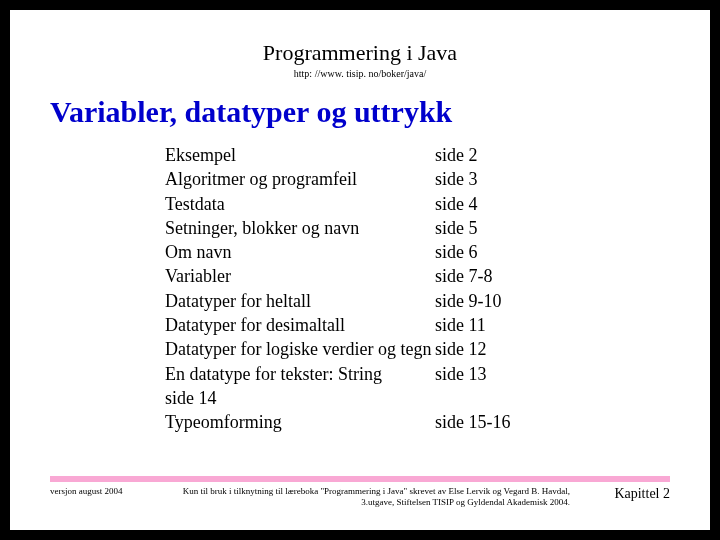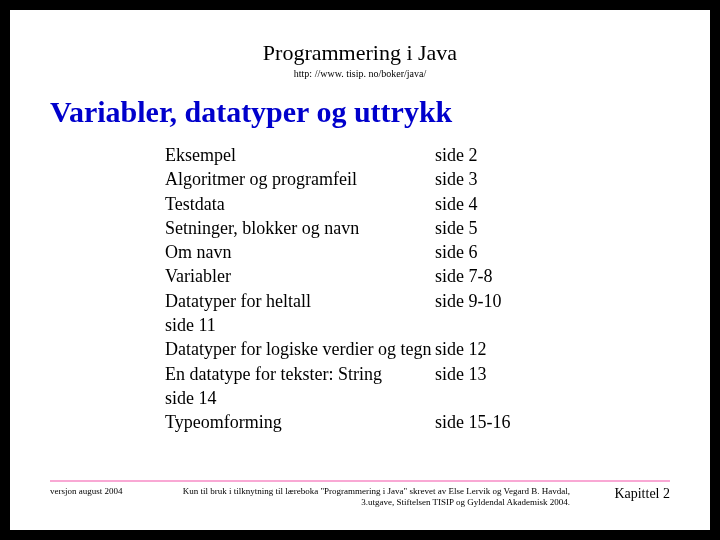--- a/index.html
+++ b/index.html
@@ -56,21 +56,21 @@
       flex: 0 0 270px;
     }
     .toc-page {
       flex: 0 0 auto;
     }
     .footer {
       position: absolute;
       left: 40px;
       right: 40px;
       bottom: 22px;
-      border-top: 2px solid #f9a8d4;
+      border-top: 6px solid #f9a8d4;
       padding-top: 4px;
       display: flex;
       align-items: flex-start;
       font-size: 9px;
       color: #000;
     }
     .footer-left {
       flex: 0 0 100px;
     }
     .footer-center {
@@ -119,20 +119,21 @@
     </div>
     <div class="toc-row">
       <span class="toc-label">Variabler</span>
       <span class="toc-page">side 7-8</span>
     </div>
     <div class="toc-row">
       <span class="toc-label">Datatyper for heltall</span>
       <span class="toc-page">side 9-10</span>
     </div>
     <div class="toc-row">
+      <span class="toc-label">Datatyper for desimaltall</span>
       <span class="toc-page">side 11</span>
     </div>
     <div class="toc-row">
       <span class="toc-label">Datatyper for logiske verdier og tegn</span>
       <span class="toc-page">side 12</span>
     </div>
     <div class="toc-row">
       <span class="toc-label">En datatype for tekster: String</span>
       <span class="toc-page">side 13</span>
     </div>

